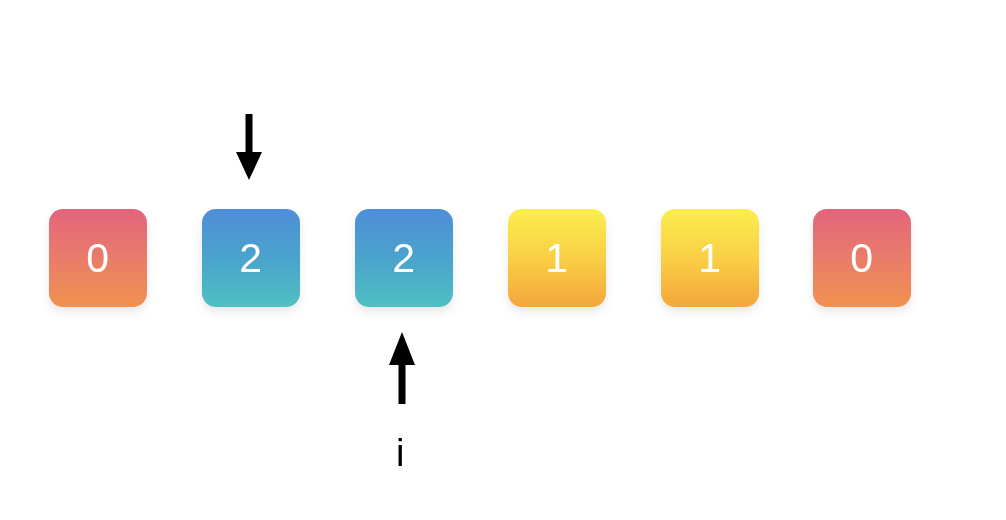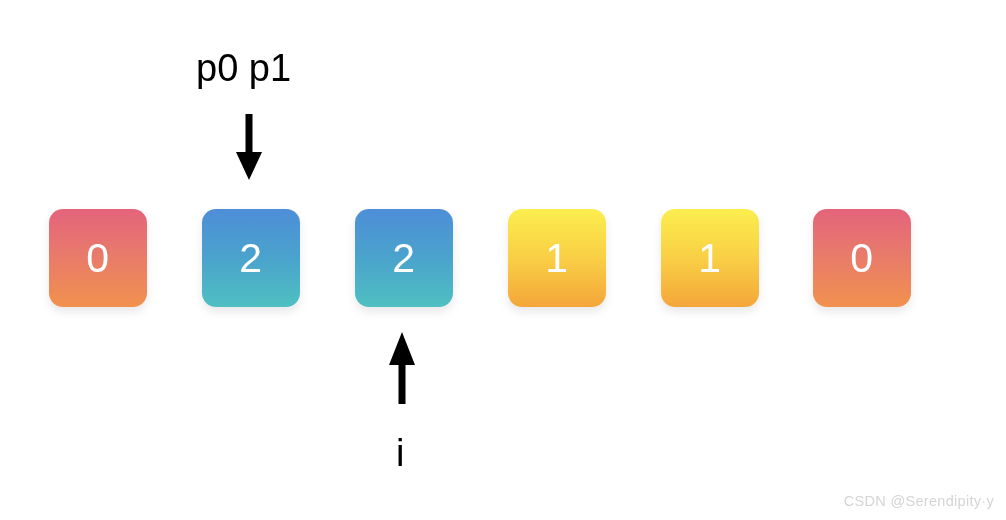--- a/index.html
+++ b/index.html
@@ -101,31 +101,29 @@
   </div>
 
   <div class="box grad-yellow" style="left:661px; top:209px;">
     <span class="box-val">1</span>
   </div>
 
   <div class="box grad-red" style="left:813px; top:209px;">
     <span class="box-val">0</span>
   </div>
 
-  <div class="ptr-label" style="left:196px; top:49px;">p0 p1</div>
 
   <div class="arrow" style="left:236px; top:114px;">
     <svg width="26" height="66" viewBox="0 0 26 66" xmlns="http://www.w3.org/2000/svg">
       <polygon points="9.5,0 16.5,0 16.5,38 26,38 13,66 0,38 9.5,38" fill="#000000"></polygon>
     </svg>
   </div>
 
   <div class="arrow" style="left:389px; top:332px;">
     <svg width="26" height="72" viewBox="0 0 26 72" xmlns="http://www.w3.org/2000/svg">
       <polygon points="13,0 26,33 16.5,33 16.5,72 9.5,72 9.5,33 0,33" fill="#000000"></polygon>
     </svg>
   </div>
 
   <div class="ptr-label" style="left:396px; top:434px;">i</div>
 
-  <div class="watermark">CSDN @Serendipity·y</div>
 
 </div>
 
 </body></html>

